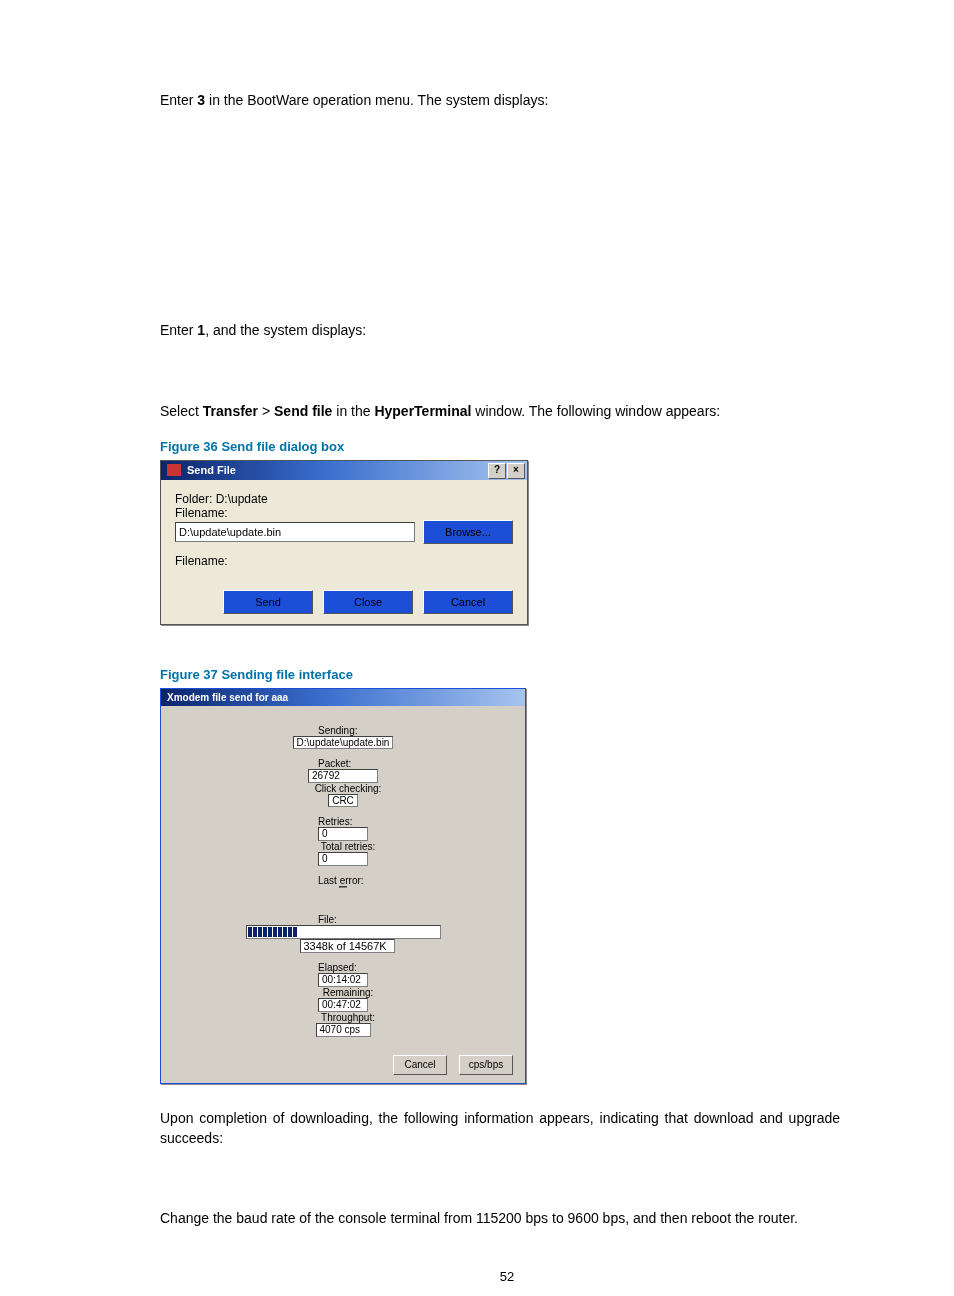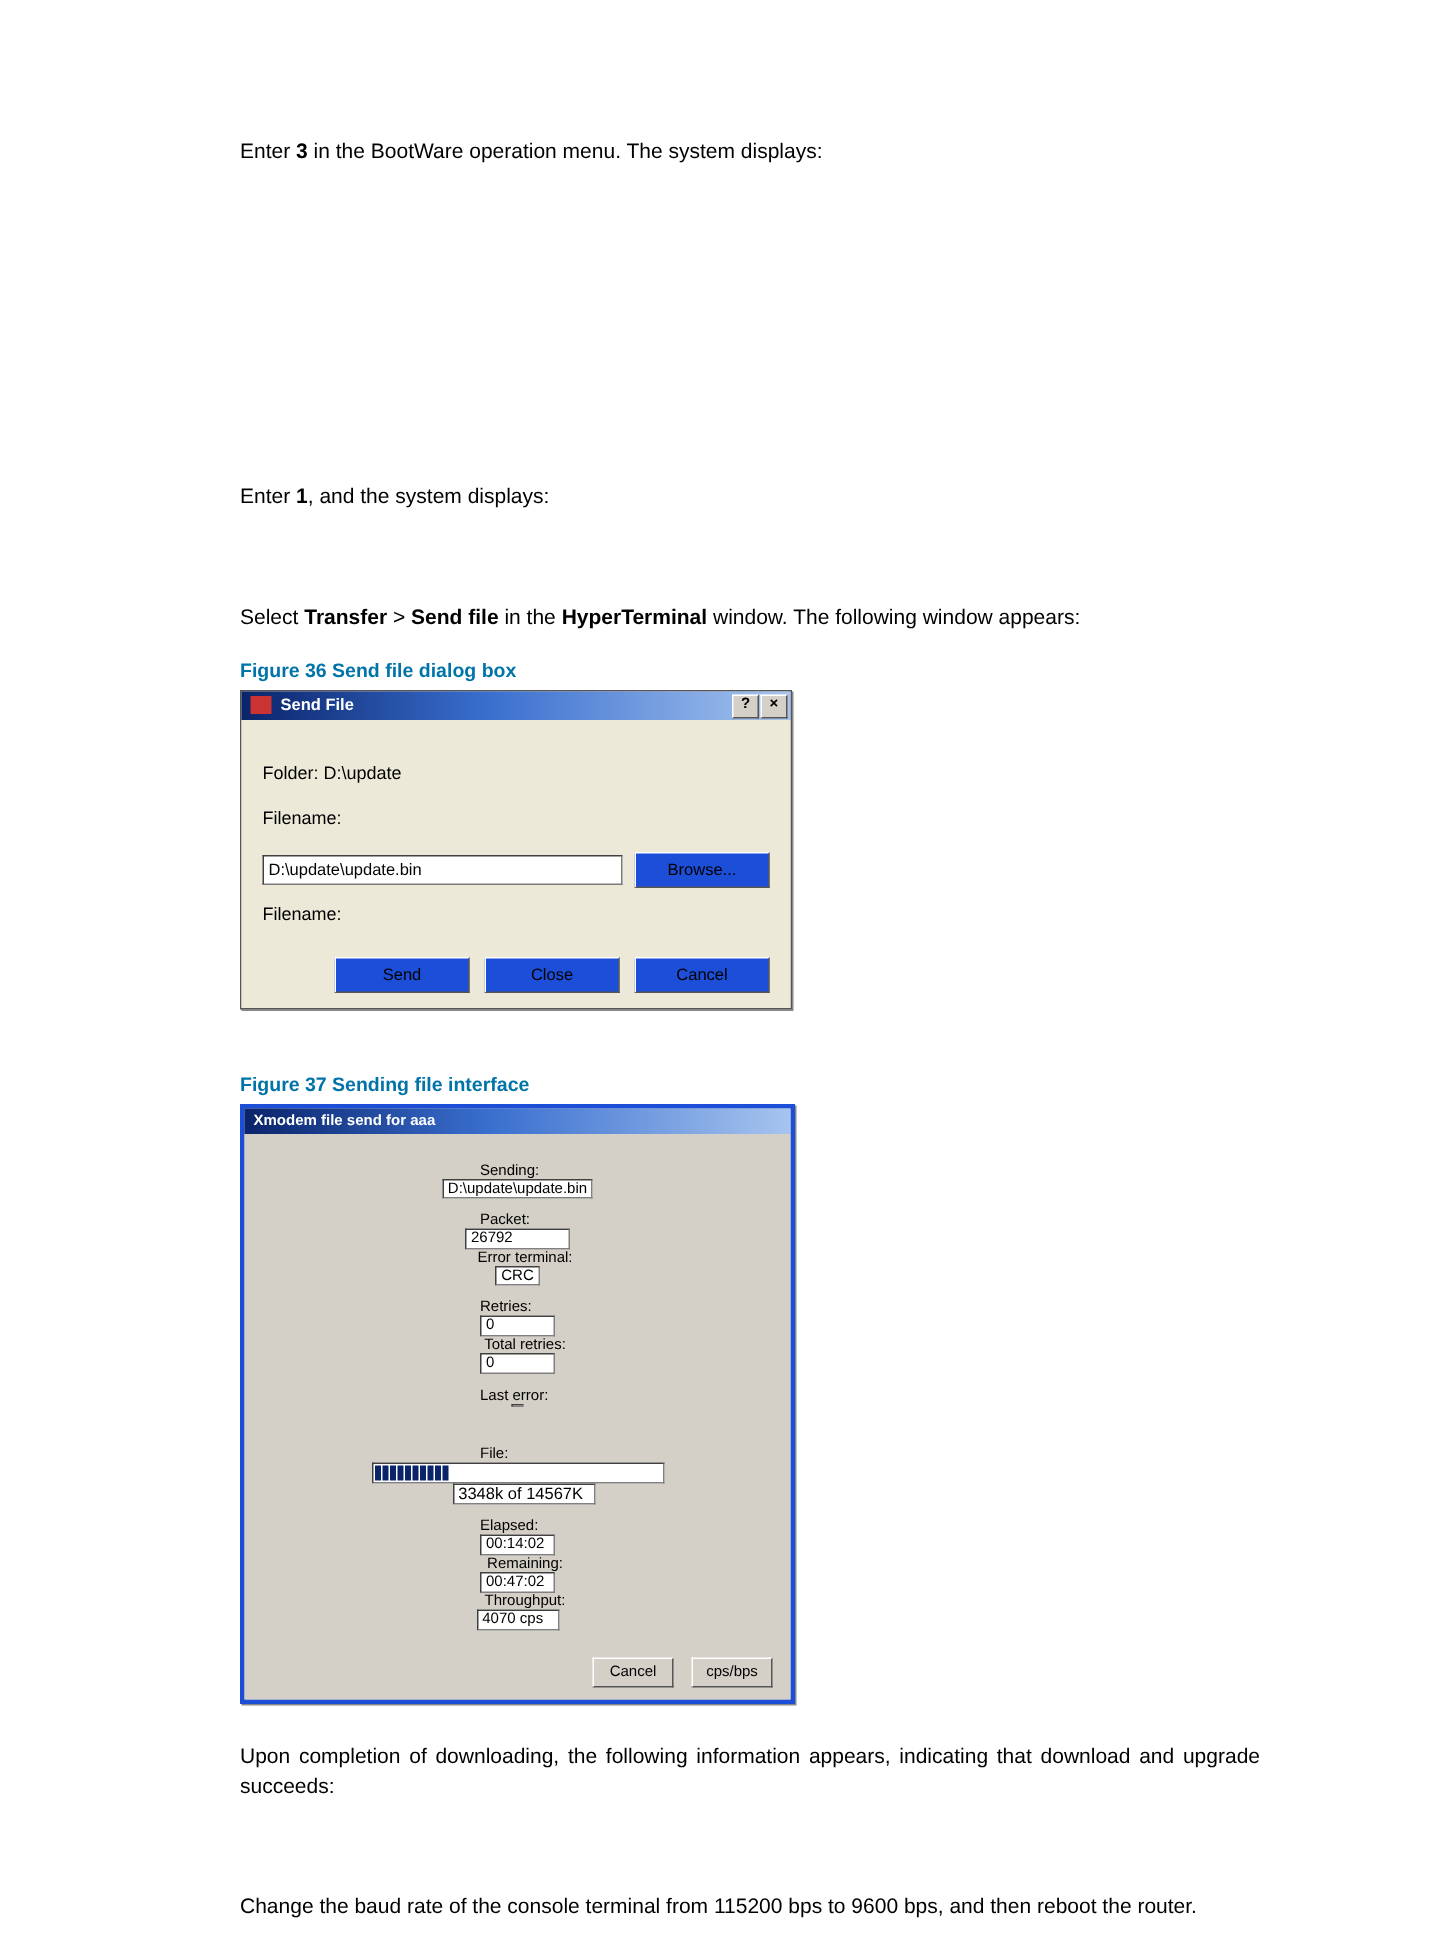--- a/index.html
+++ b/index.html
@@ -71,21 +71,21 @@
     line-height: 12px;
     text-align: center;
     color:#000;
     font-weight:bold;
     margin-left:1px;
   }
   .dlg1-body {
     padding: 12px 14px 10px 14px;
     background: #ece9d8;
   }
-  .dlg-label { margin: 16px 0; font-size: 12px; }
+  .dlg-label { margin: 0 0; font-size: 12px; }
   .inset-input {
     border: 1px solid #7a7a7a;
     border-top-color:#404040; border-left-color:#404040;
     background:#fff;
     height: 18px;
     padding: 0 3px;
     font-size: 11px;
     font-family: Tahoma, Arial, sans-serif;
   }
   .row-fn { display:flex; gap:8px; align-items:center; }
@@ -109,21 +109,21 @@
     border:1px solid #fff;
     border-right-color:#555; border-bottom-color:#555;
     display:flex;align-items:center;justify-content:center;
   }
   .dn-arrow { width:0;height:0;border-left:4px solid transparent;border-right:4px solid transparent;border-top:5px solid #000;}
   .btn-row { display:flex; justify-content:flex-end; gap:10px; margin-top:22px; }
 
   
   .dlg2 {
     width: 364px;
-    border: 3px solid #1d4ed8;
+    border: 1px solid #1d4ed8;
     background: #d4d0c8;
     box-shadow: 1px 1px 0 #888;
     font-size: 10px;
     font-family: Tahoma, Arial, sans-serif;
     color:#000;
   }
   .dlg2 .titlebar { height:17px; font-size:10px;}
   .dlg2-body {
     padding: 10px 12px 8px 12px;
     background: #d4d0c8;
@@ -243,21 +243,21 @@
       <span>Xmodem file send for aaa</span>
     </div>
     <div class="dlg2-body">
       <div class="field-row">
         <span class="fl">Sending:</span>
         <span class="fv" style="flex:1">D:\update\update.bin</span>
       </div>
       <div class="field-row">
         <span class="fl">Packet:</span>
         <span class="fv" style="width:70px">26792</span>
-        <span class="lbl2">Error terminal:</span>
+        <span class="lbl2">Click checking:</span>
         <span class="fv" style="flex:1">CRC</span>
       </div>
       <div class="field-row">
         <span class="fl">Retries:</span>
         <span class="fv" style="width:50px">0</span>
         <span class="lbl2">Total retries:</span>
         <span class="fv" style="width:50px">0</span>
       </div>
       <div class="field-row">
         <span class="fl">Last error:</span>

